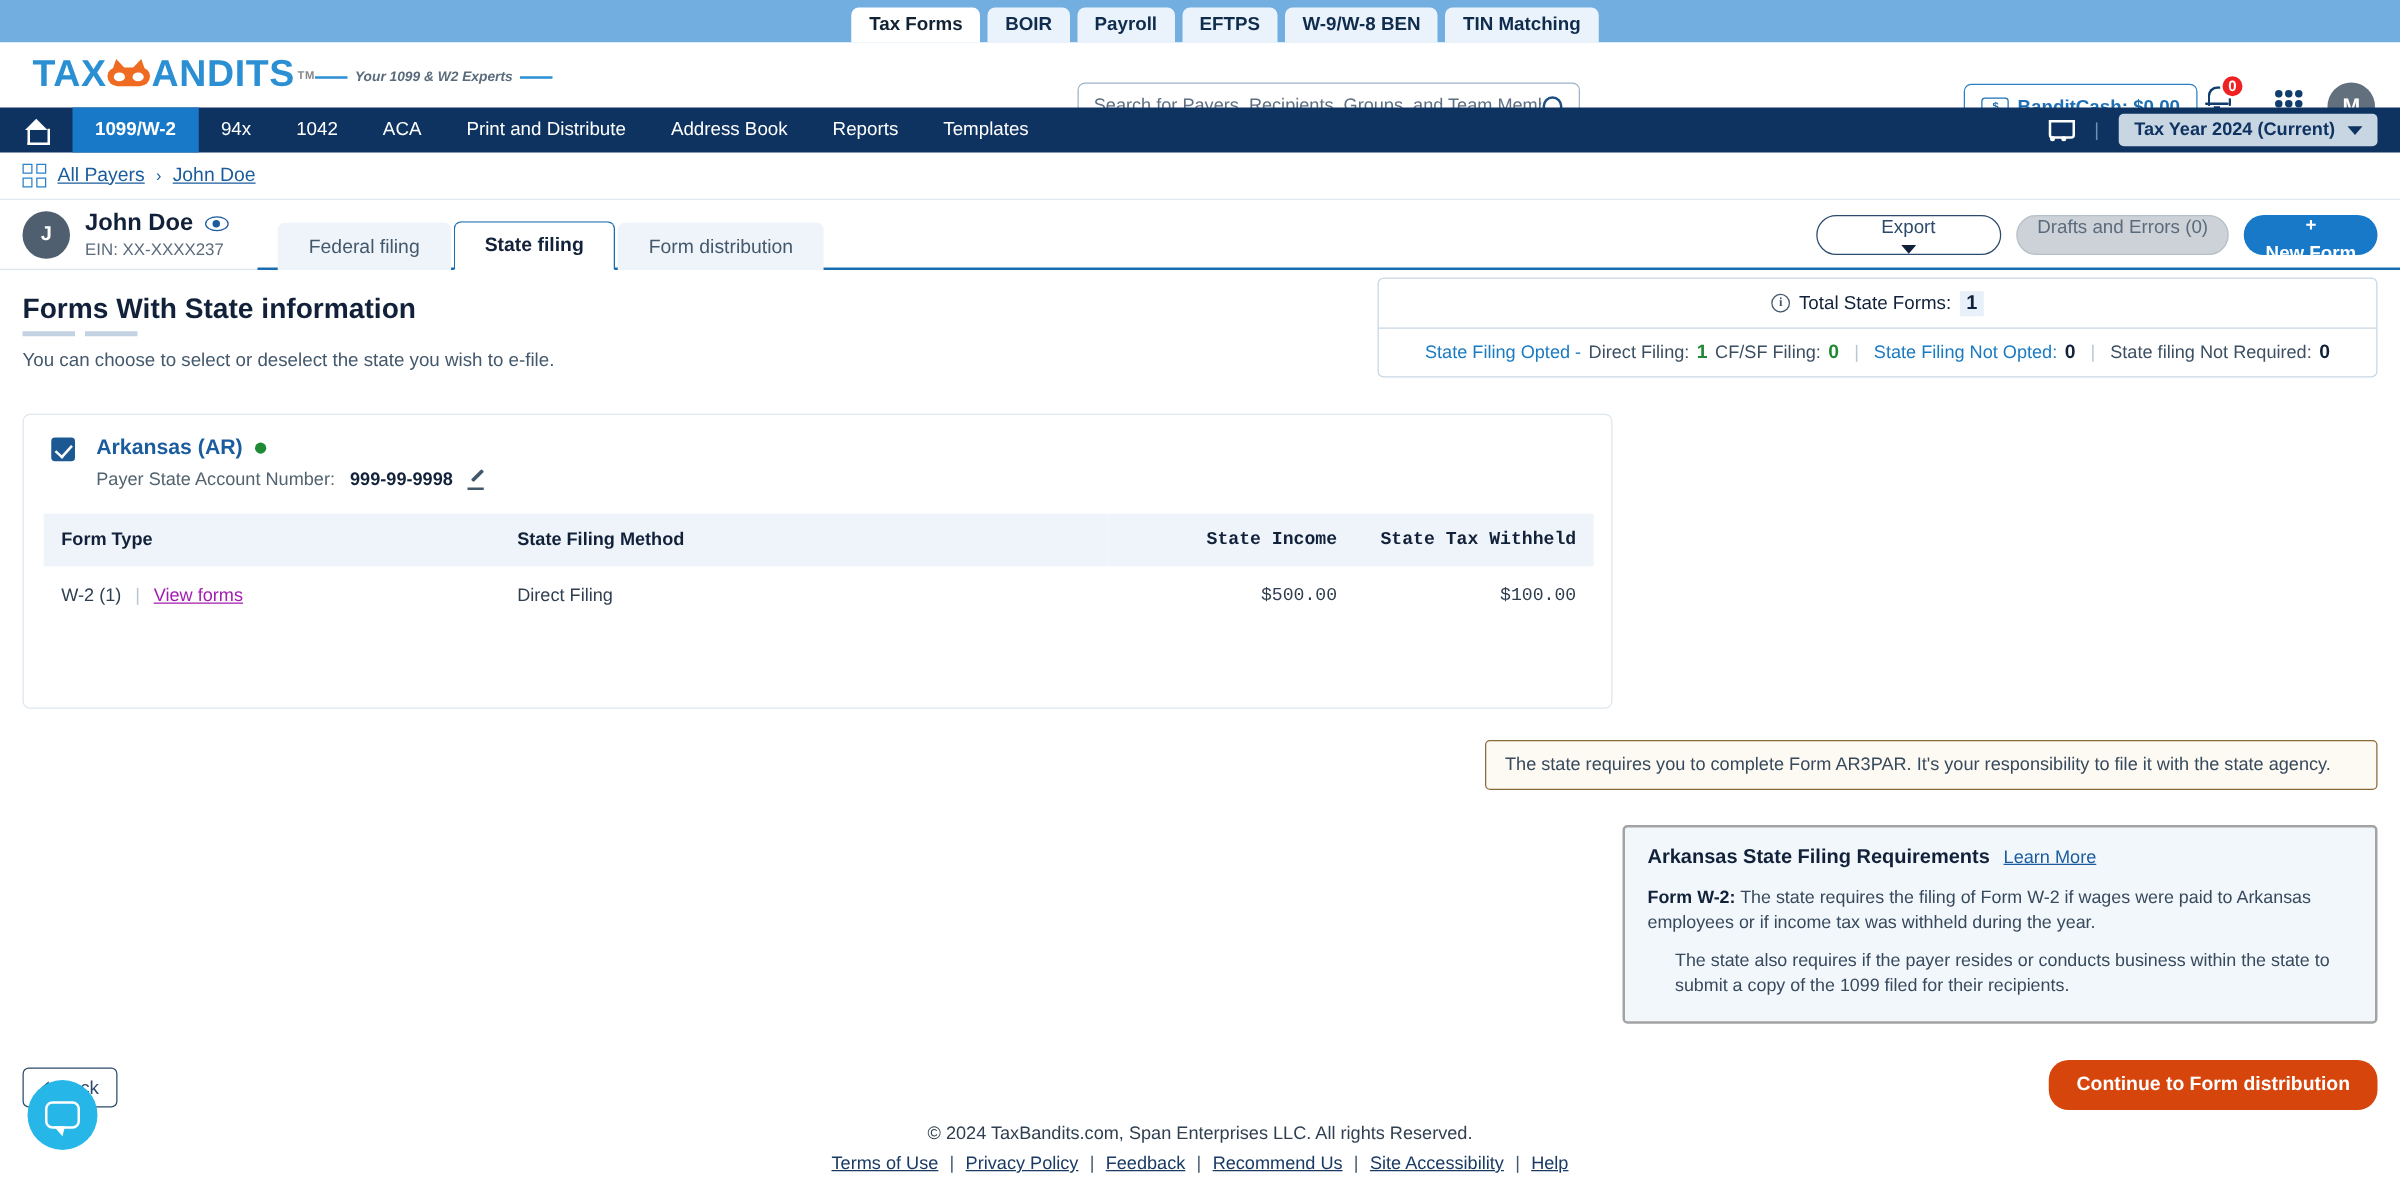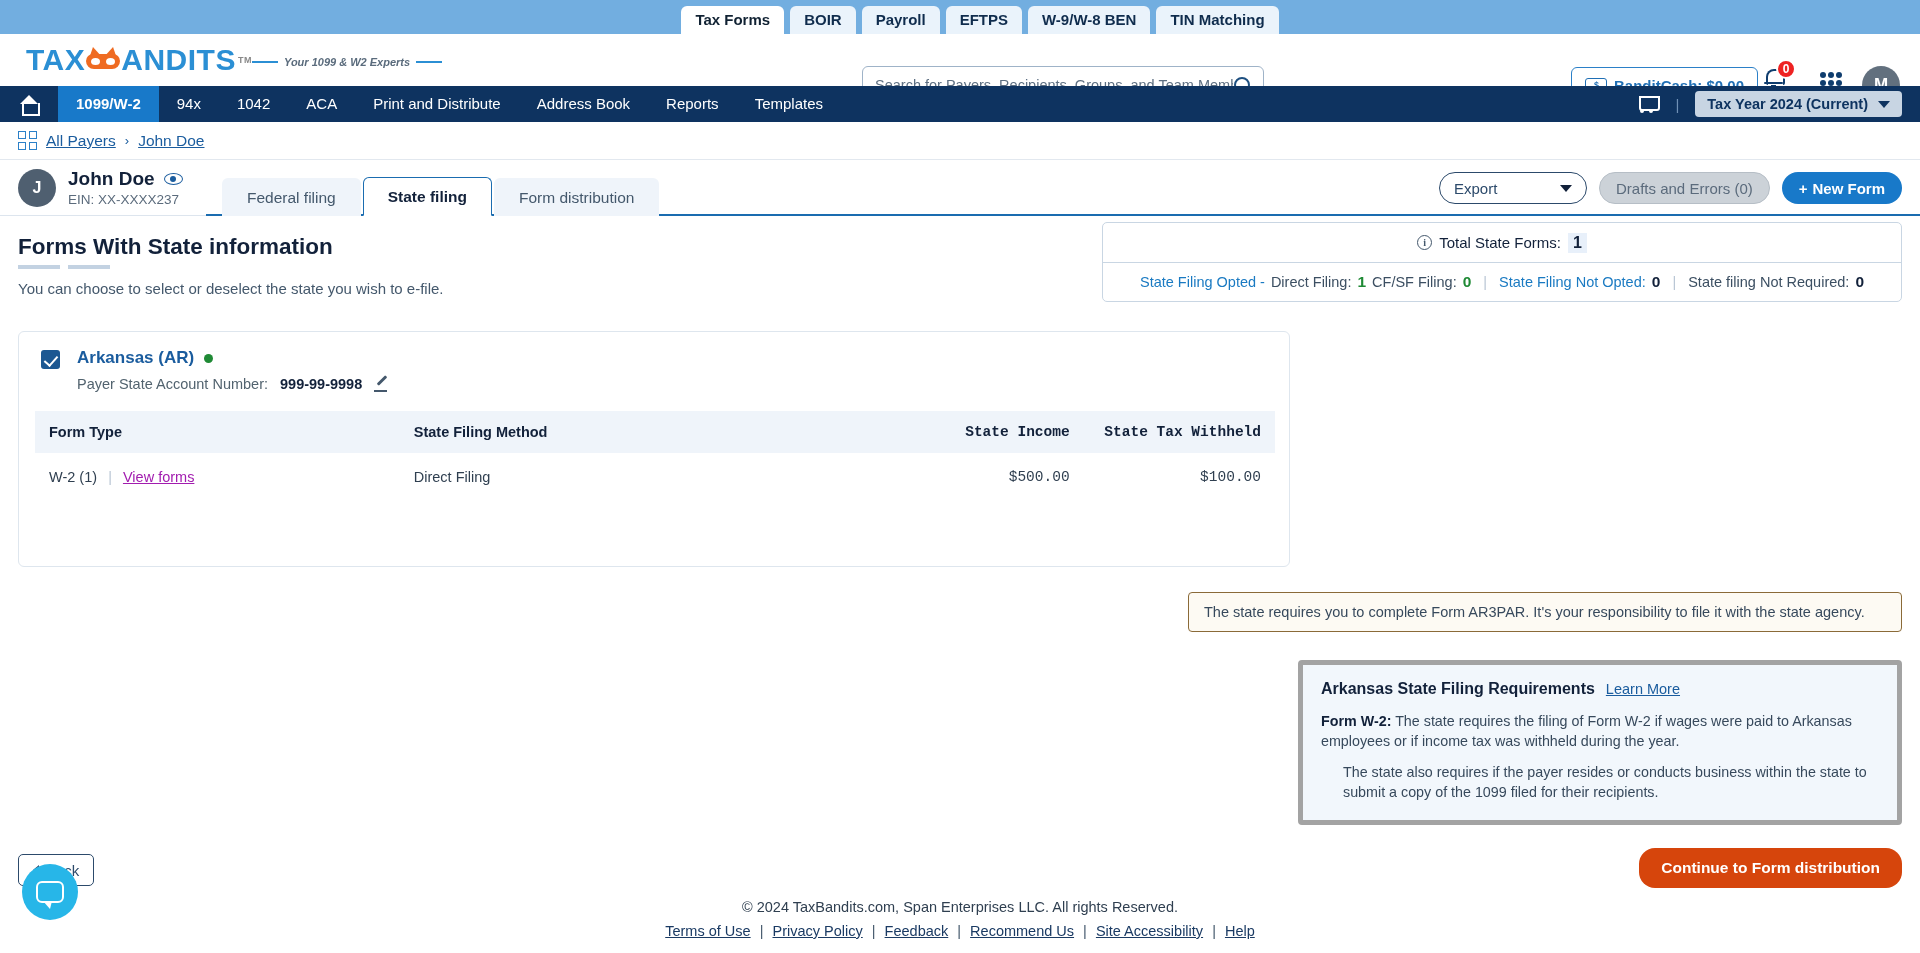--- a/index.html
+++ b/index.html
@@ -213,20 +213,21 @@
     border-color:#1a6cb0; border-bottom: 1px solid #fff; position:relative; z-index:2;
   }
   .subtabs-rule {
     position:absolute; left: 206px; right: 0; bottom: -1px; height:2px; background:#1a6cb0;
   }
 
   .header-actions { position:absolute; right:18px; top:12px; display:flex; align-items:center; gap:12px; }
   .btn {
     font-size: 15px; border-radius: 16px; cursor:pointer; white-space:nowrap;
     font-family:"Liberation Sans",sans-serif;
+    flex-direction:column;
   }
   .btn-export {
     border:1px solid #2c4a6b; color:#2c4a6b; background:#fff;
     width: 148px; height: 32px; display:flex; align-items:center; justify-content:space-between;
     padding: 0 14px;
   }
   .caret-sm { width:0;height:0;border-left:6px solid transparent;border-right:6px solid transparent;border-top:7px solid #12213a; }
   .btn-drafts {
     background:#ccd2d8; color:#5b6b7c; border:1px solid #b6bec6;
     height:32px; padding: 0 16px; display:flex; align-items:center;
@@ -310,21 +311,21 @@
   .cell-sep { color:#b9c6d4; margin: 0 7px; }
 
   
   .ar-note {
     position:absolute; right:18px; top: 376px; width: 714px;
     border:1px solid #8a6a38; background:#fdfaf3; border-radius:4px;
     padding: 11px 15px; font-size: 14.5px; color:#37495c;
   }
   .ar-req {
     position:absolute; right:18px; top: 444px; width: 604px;
-    border:5px solid #a3a3a3; background:#f2f7fc; border-radius:4px;
+    border:2px solid #a3a3a3; background:#f2f7fc; border-radius:4px;
     padding: 15px 18px 18px;
   }
   .ar-req-title { font-size: 16px; font-weight:700; color:#12213a; display:flex; align-items:baseline; gap:11px; }
   .learn-more { font-size:14.5px; color:#1a5c9e; text-decoration:underline; font-weight:400; cursor:pointer; }
   .ar-req-p { font-size:14.3px; color:#37495c; margin-top: 13px; line-height: 1.42; }
   .ar-req-p b { color:#12213a; }
   .ar-req-p2 { font-size:14.3px; color:#37495c; margin: 10px 0 0 22px; line-height:1.42; }
 
   
   .btn-back {

